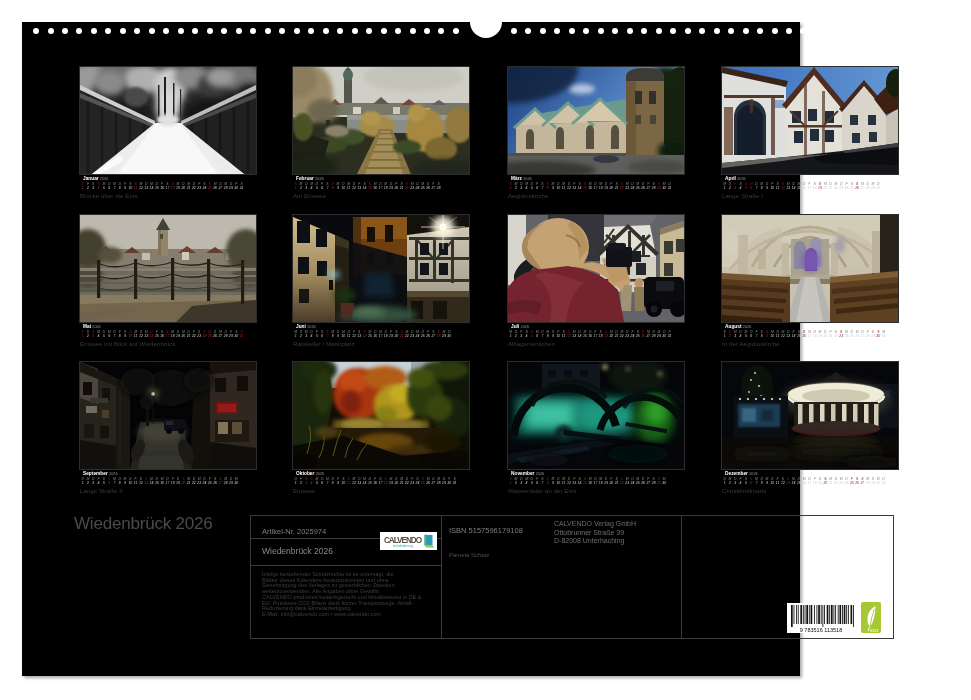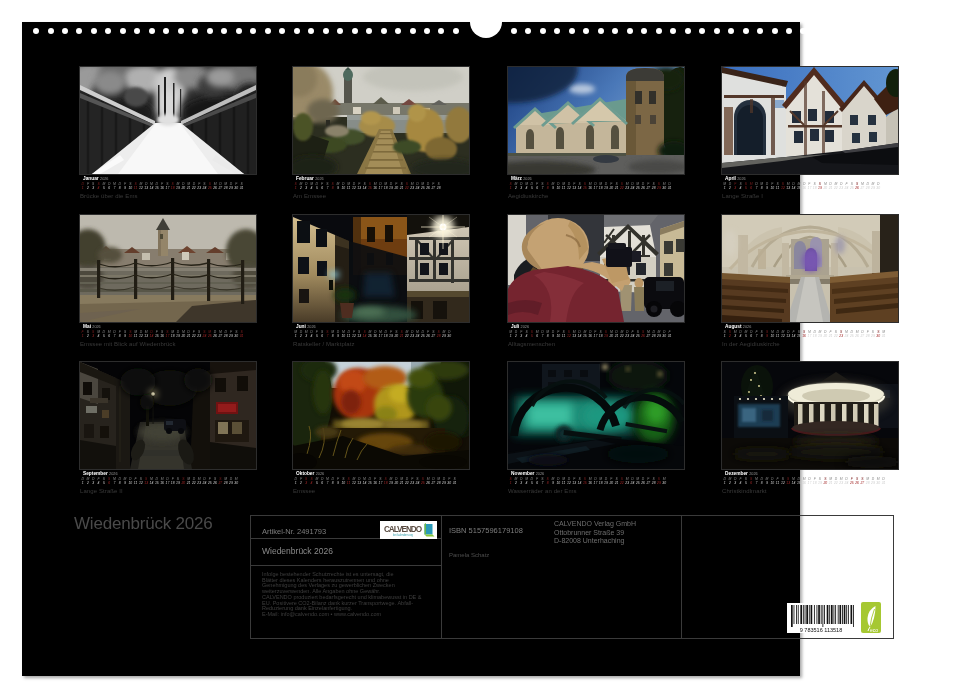--- a/index.html
+++ b/index.html
@@ -15,21 +15,21 @@
 .dc u{display:block;text-decoration:none;font-size:3.4px;line-height:4.3px;color:#8a8a8a}
 .dc b{display:block;font-weight:normal;font-size:3.4px;line-height:4.3px;color:#cfcfcf}
 .dc.r u{color:#7e1e1e}.dc.r b{color:#a22626}
 .cap{position:absolute;font-size:6px;color:#3a3a3a;letter-spacing:0.1px}
 #title{position:absolute;left:52px;top:492px;font-size:17px;letter-spacing:-0.2px;color:#4a4a4a}
 #fbox{position:absolute;left:228px;top:493px;width:644px;height:124px;border:1px solid #3a3a3a}
 .vd{position:absolute;top:0;bottom:0;width:1px;background:#3a3a3a}
 .hd{position:absolute;left:0;width:1px;background:#3a3a3a}
 #fbox .t8{font-size:7.5px;color:#7e7e7e}
 #artk{position:absolute;left:11px;top:11px}
-#clogo{position:absolute;left:129px;top:5px}
+#clogo{position:absolute;left:129px;top:16px}
 #wtit{position:absolute;left:11px;top:30px;font-size:8.5px;color:#8a8a8a}
 #sprint{position:absolute;left:11px;top:56px;font-size:5.5px;line-height:5.7px;color:#3e3e3e}
 #isbn{position:absolute;left:198px;top:10px}
 #auth{position:absolute;left:198px;top:36px;font-size:6px;color:#4e4e4e}
 #publ{position:absolute;left:303px;top:4px;font-size:7px;line-height:8.6px;color:#6e6e6e}
 #bcode{position:absolute;left:536px;top:87px}
 #eco{position:absolute;left:610px;top:86px}
 </style></head><body>
 <div id="page">
 <div class="dot" style="left:11.0px"></div>
@@ -713,21 +713,21 @@
     </div>
     <div class="ml" style="left:703px;top:449px"><b>Dezember</b> <span>2026</span></div>
     <div class="mc" style="left:700px;top:455px"><i class="dc"><u>D</u><b>1</b></i><i class="dc"><u>M</u><b>2</b></i><i class="dc"><u>D</u><b>3</b></i><i class="dc"><u>F</u><b>4</b></i><i class="dc"><u>S</u><b>5</b></i><i class="dc r"><u>S</u><b>6</b></i><i class="dc"><u>M</u><b>7</b></i><i class="dc"><u>D</u><b>8</b></i><i class="dc"><u>M</u><b>9</b></i><i class="dc"><u>D</u><b>10</b></i><i class="dc"><u>F</u><b>11</b></i><i class="dc"><u>S</u><b>12</b></i><i class="dc r"><u>S</u><b>13</b></i><i class="dc"><u>M</u><b>14</b></i><i class="dc"><u>D</u><b>15</b></i><i class="dc"><u>M</u><b>16</b></i><i class="dc"><u>D</u><b>17</b></i><i class="dc"><u>F</u><b>18</b></i><i class="dc"><u>S</u><b>19</b></i><i class="dc r"><u>S</u><b>20</b></i><i class="dc"><u>M</u><b>21</b></i><i class="dc"><u>D</u><b>22</b></i><i class="dc"><u>M</u><b>23</b></i><i class="dc"><u>D</u><b>24</b></i><i class="dc r"><u>F</u><b>25</b></i><i class="dc r"><u>S</u><b>26</b></i><i class="dc r"><u>S</u><b>27</b></i><i class="dc"><u>M</u><b>28</b></i><i class="dc"><u>D</u><b>29</b></i><i class="dc"><u>M</u><b>30</b></i><i class="dc"><u>D</u><b>31</b></i></div>
     <div class="cap" style="left:700px;top:466px">Christkindlmarkt</div>
 <div id="title">Wiedenbrück 2026</div>
 <div id="fbox">
 <div class="vd" style="left:190px"></div>
 <div class="vd" style="left:430px"></div>
 <div class="hd" style="top:22px;width:190px;height:1px"></div>
 <div class="hd" style="top:49px;width:190px;height:1px"></div>
-<div class="t8" id="artk">Artikel-Nr. 2491793</div>
+<div class="t8" id="artk">Artikel-Nr. 2025974</div>
 <div id="clogo"><svg width="57" height="18" viewBox="0 0 57 18">
           <rect width="57" height="18" fill="#fff"></rect>
           <text x="4" y="10.5" font-family="Liberation Sans" font-size="8.2" font-weight="bold" fill="#5a4c42" textLength="38">CALVENDO</text>
           <text x="13" y="14.5" font-family="Liberation Sans" font-size="2.6" fill="#2a9aa8">bei kalendern.org</text>
           <g>
             <rect x="44.5" y="3" width="8" height="10.5" fill="#2a9ab8"></rect>
             <polygon points="44.5,13.5 52.5,13.5 54.5,15.5 46.5,15.5" fill="#8ac83a"></polygon>
             <polygon points="44.5,3 46,2 46,13 44.5,13.5" fill="#6ab84a"></polygon>
           </g>
         </svg></div>

